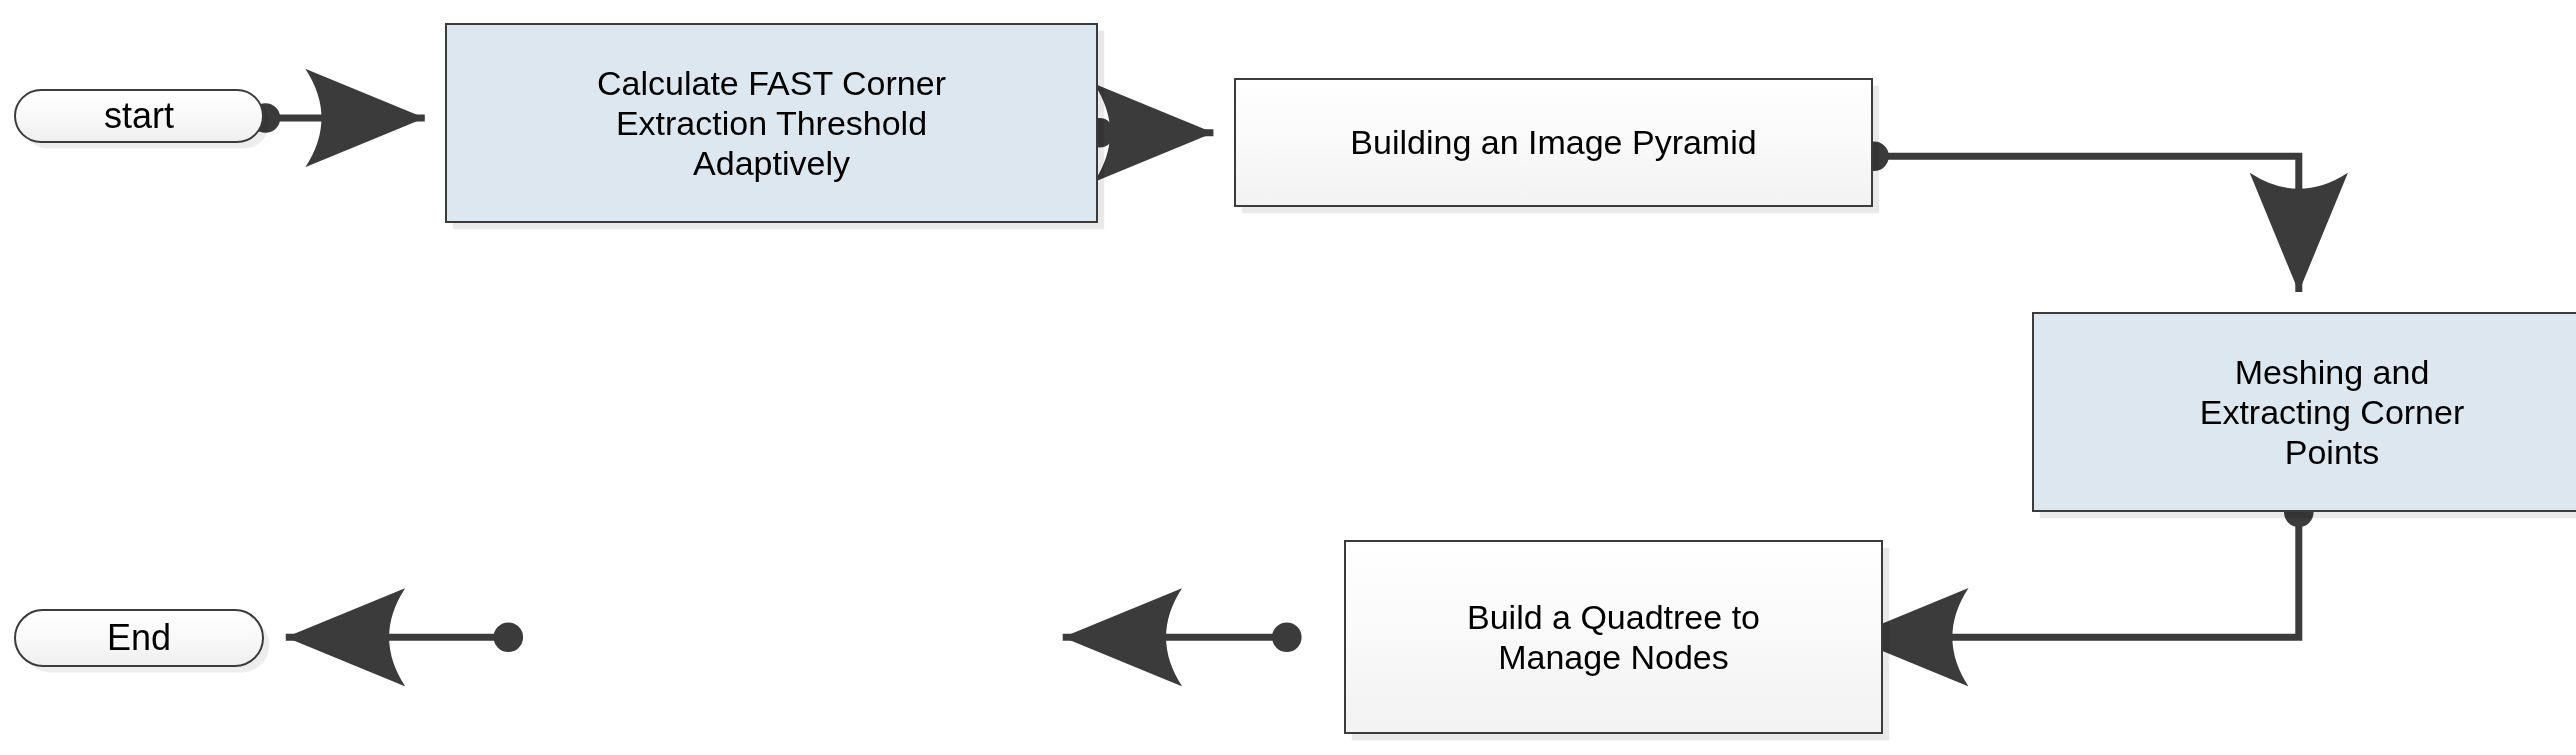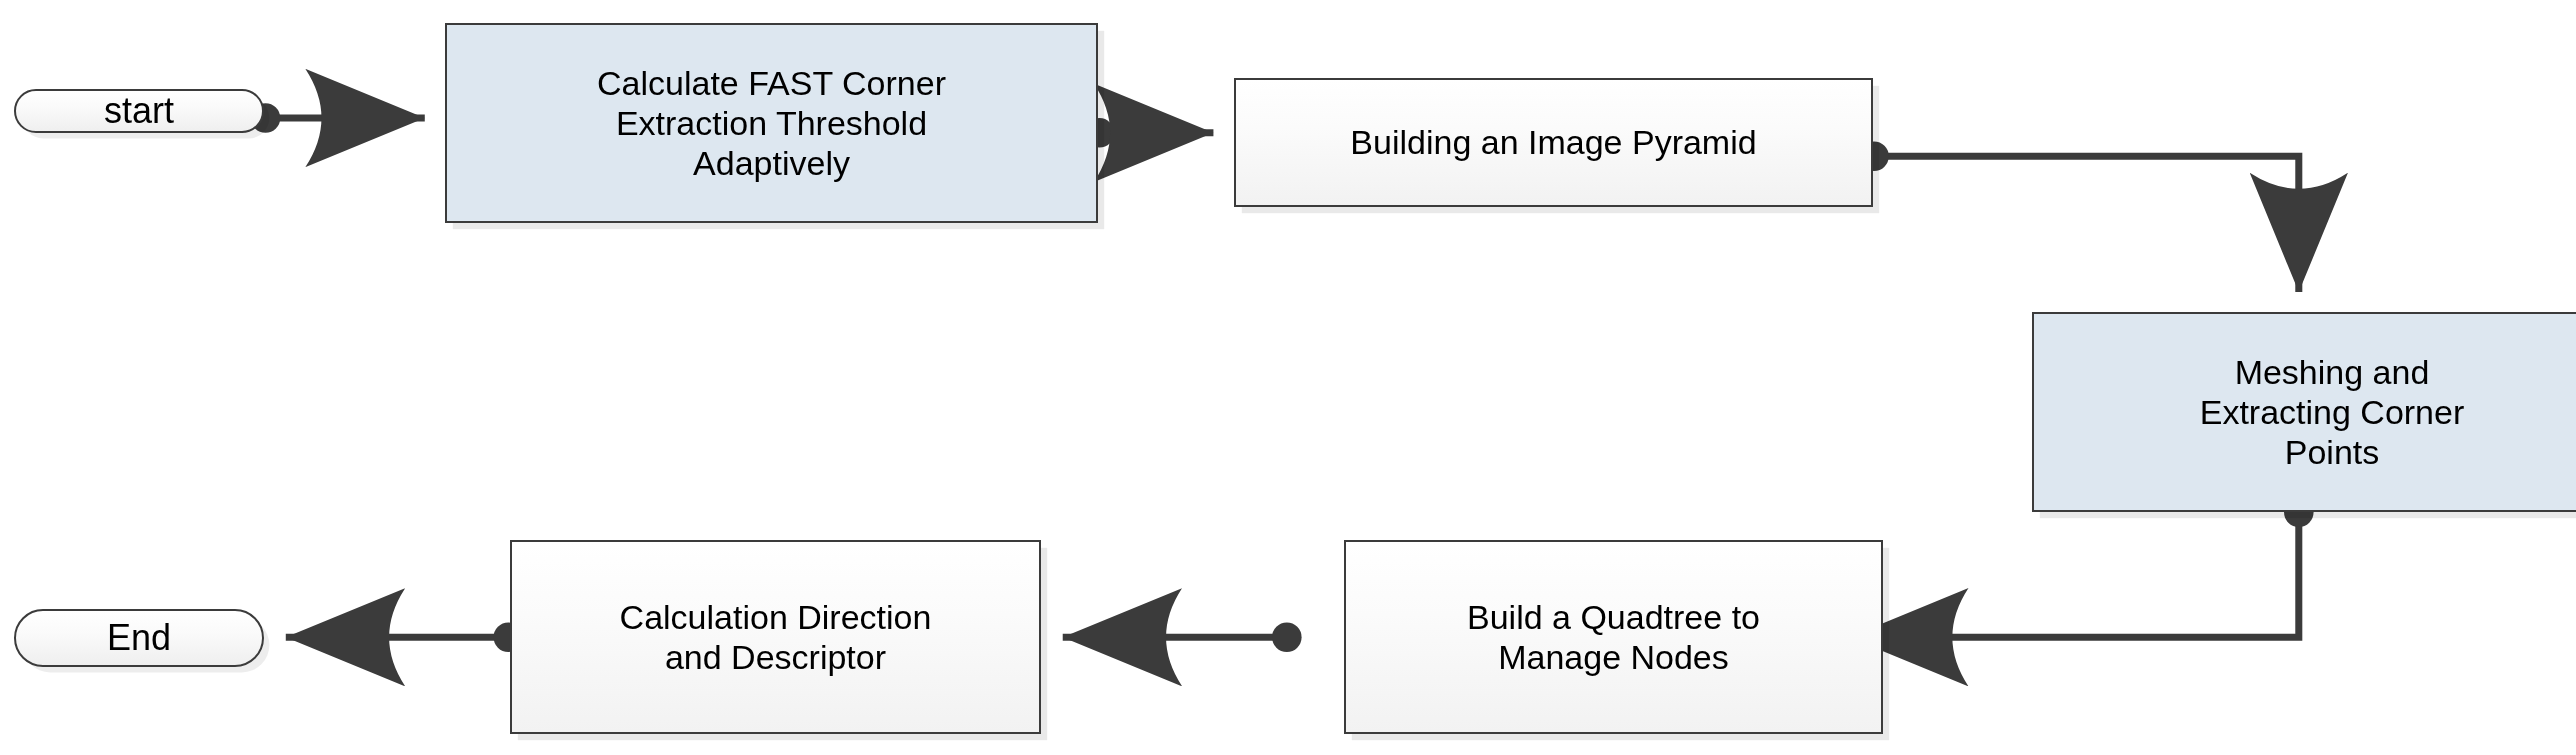--- a/index.html
+++ b/index.html
@@ -95,21 +95,21 @@
       <path d="M 2400 200 L 2944 200 L 2944 374" marker-start="url(#dot-src)" marker-end="url(#ah-down)"></path>
 
       <path d="M 2944 656 L 2944 816 L 2368 816" marker-start="url(#dot-src)" marker-end="url(#ah-left)"></path>
 
       <path d="M 1648 816 L 1361 816" marker-start="url(#dot-src)" marker-end="url(#ah-left)"></path>
 
       <path d="M 651 816 L 366 816" marker-start="url(#dot-src)" marker-end="url(#ah-left)"></path>
     </g>
   </svg>
 
-  <div class="node terminator fs-46" style="left:14px; top:89px; width:250px; height:44px;text-align:right;">
+  <div class="node terminator fs-46" style="left:14px; top:89px; width:250px; height:54px;text-align:right;">
     <span class="label">start</span>
   </div>
 
   <div class="node process blue fs-44" style="left:445px; top:23.4px; width:653px; height:200px;">
     <span class="label">Calculate FAST Corner
 Extraction Threshold
 Adaptively</span>
   </div>
 
   <div class="node process gray fs-44" style="left:1234px; top:78px; width:639px; height:129px;">
@@ -120,23 +120,19 @@
     <span class="label">Meshing and
 Extracting Corner
 Points</span>
   </div>
 
   <div class="node process gray fs-44" style="left:1344px; top:540px; width:539px; height:194px;">
     <span class="label">Build a Quadtree to
 Manage Nodes</span>
   </div>
 
-  <div class="node process gray fs-44" style="left:510px; top:540px; width:531px; height:194px;">
-    <span class="label">Calculation Direction
-and Descriptor</span>
-  </div>
 
   <div class="node terminator fs-46" style="left:14px; top:609px; width:250px; height:58px;text-align:right;">
     <span class="label">End</span>
   </div>
 
 </div>
 
 
 </body></html>

